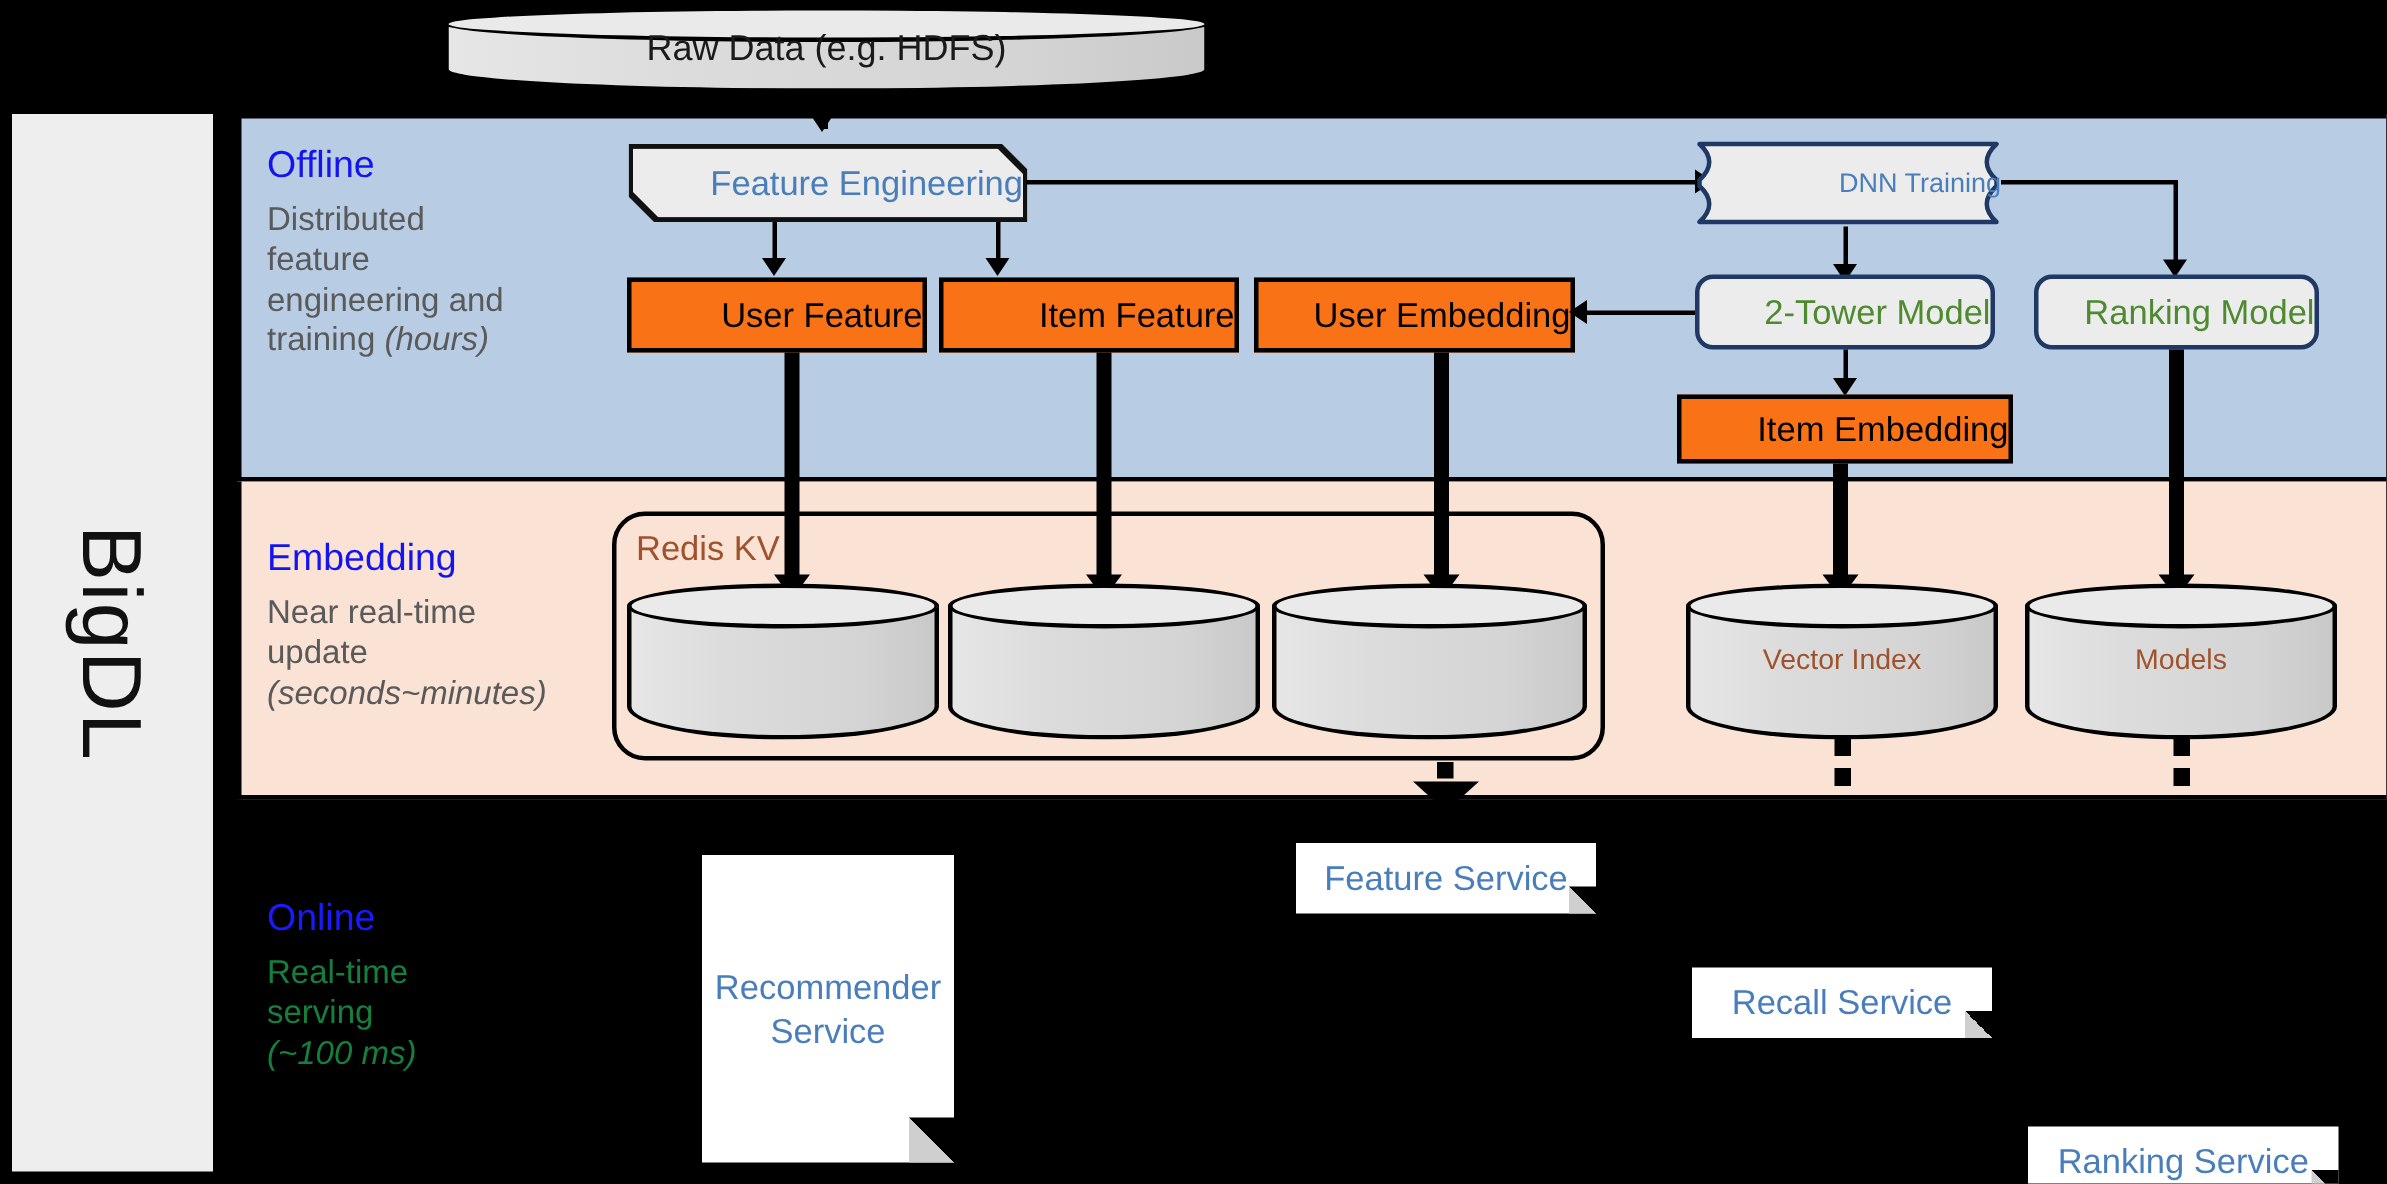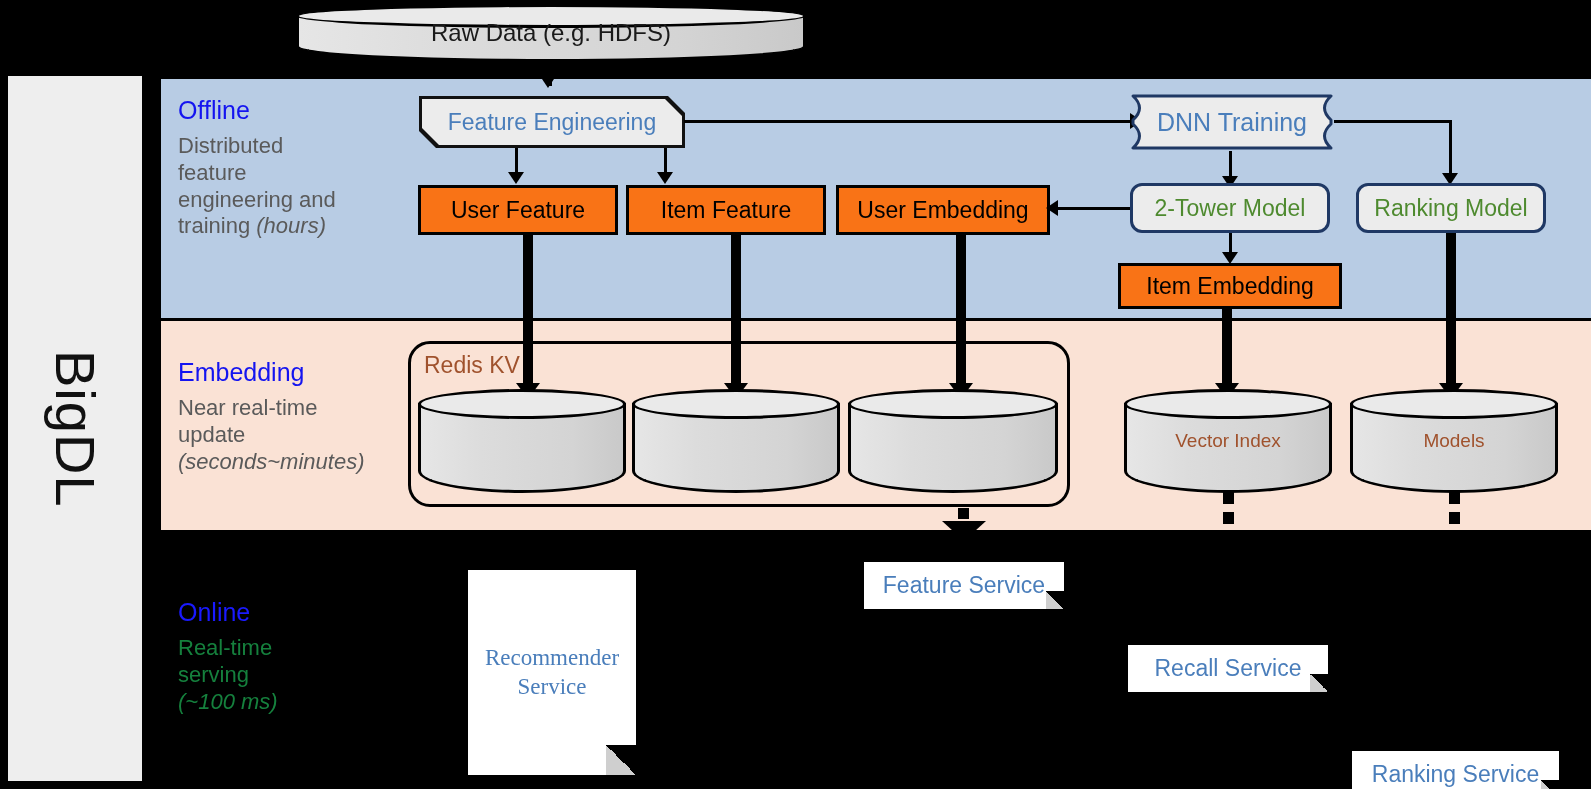--- a/index.html
+++ b/index.html
@@ -34,21 +34,21 @@
   .band-title { font-size:25px; color:#1414f0; font-weight:400; margin-bottom:8px; }
   .band-desc  { font-size:22px; color:#5a5a5a; line-height:1.22; }
   .band-desc .ital { font-style:italic; }
   #cap-offline  { left:178px; top:96px; }
   #cap-nearline { left:178px; top:358px; }
   #cap-online   { left:178px; top:598px; }
   #cap-online .band-title { color:#1a1aff; }
   #cap-online .band-desc  { color:#15803d; }
 
   
-  .node { position:absolute; display:flex; align-items:center; justify-content:center;
+  .node { position:absolute; display:flex; align-items:center; justify-content:flex-end;
           text-align:center; line-height:1.15; }
 
   
   .gbox { background:#f97316; border:3px solid #000; color:#000; font-size:23px; }
 
   
   .pbox { background:#ececec; border:3px solid #1f3864; font-size:23px; }
   .pbox.green-txt { color:#4e8a2f;border-radius:12px; }
 
   
@@ -171,21 +171,21 @@
 
   <div class="ln" style="left:664px; top:148px; width:3px; height:28px;"></div>
   <div class="arrow-dn" style="left:657px; top:172px;"></div>
 
   <div class="ln" style="left:684px; top:120px; width:450px; height:3px;"></div>
   <div class="arrow-rt" style="left:1130px; top:113px;"></div>
 
   <svg class="card-concave" style="left:1130px; top:93px;" width="204" height="58" viewBox="0 0 204 58">
     <path d="M3,3 Q16,15 3,27 L3,31 Q16,43 3,55 L201,55 Q188,43 201,31 L201,27 Q188,15 201,3 Z" fill="#ececec" stroke="#1f3864" stroke-width="3" stroke-linejoin="round"></path>
   </svg>
-  <div class="node" style="left:1130px; top:93px; width:204px; height:58px; color:#4a7ebb; font-size:25px;">
+  <div class="node" style="left:1130px; top:93px; width:204px; height:58px; color:#4a7ebb; font-size:18px;">
     <span>DNN Training</span>
   </div>
 
   <div class="ln" style="left:1229px; top:151px; width:3px; height:30px;"></div>
   <div class="arrow-dn" style="left:1222px; top:176px;"></div>
 
   <div class="ln" style="left:1334px; top:120px; width:118px; height:3px;"></div>
   <div class="ln" style="left:1449px; top:120px; width:3px; height:58px;"></div>
   <div class="arrow-dn" style="left:1442px; top:173px;"></div>
 
@@ -264,21 +264,21 @@
 
   <div class="ln" style="left:958px; top:508px; width:11px; height:11px;"></div>
   <div class="arrow-wide" style="left:942px; top:521px;"></div>
 
   <div class="ln" style="left:1223px; top:490px; width:11px; height:14px;"></div>
   <div class="ln" style="left:1223px; top:512px; width:11px; height:12px;"></div>
 
   <div class="ln" style="left:1449px; top:490px; width:11px; height:14px;"></div>
   <div class="ln" style="left:1449px; top:512px; width:11px; height:12px;"></div>
 
-  <div class="note note-big" style="left:468px; top:570px; width:168px; height:205px;font-family:Liberation Serif, serif;">
+  <div class="note note-big" style="left:468px; top:570px; width:168px; height:205px;">
     <span>Recommender Service</span>
     <span class="fold"></span>
   </div>
 
   <div class="note" style="left:864px; top:562px; width:200px; height:47px;">
     <span>Feature Service</span>
     <span class="fold"></span>
   </div>
 
   <div class="note" style="left:1128px; top:645px; width:200px; height:47px;">

